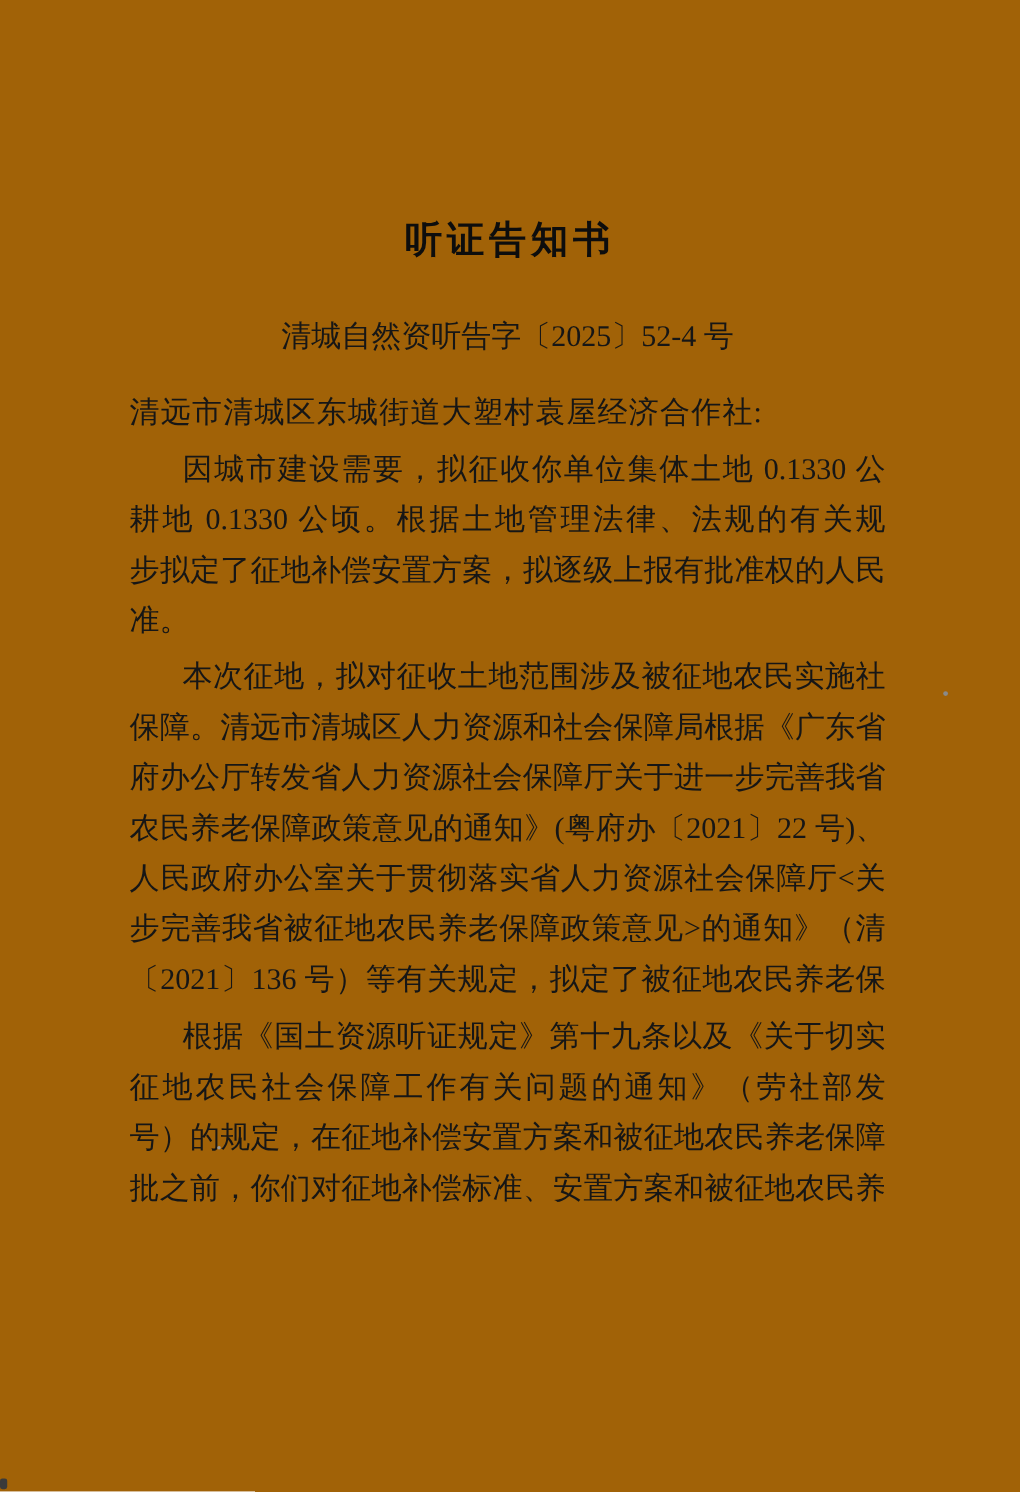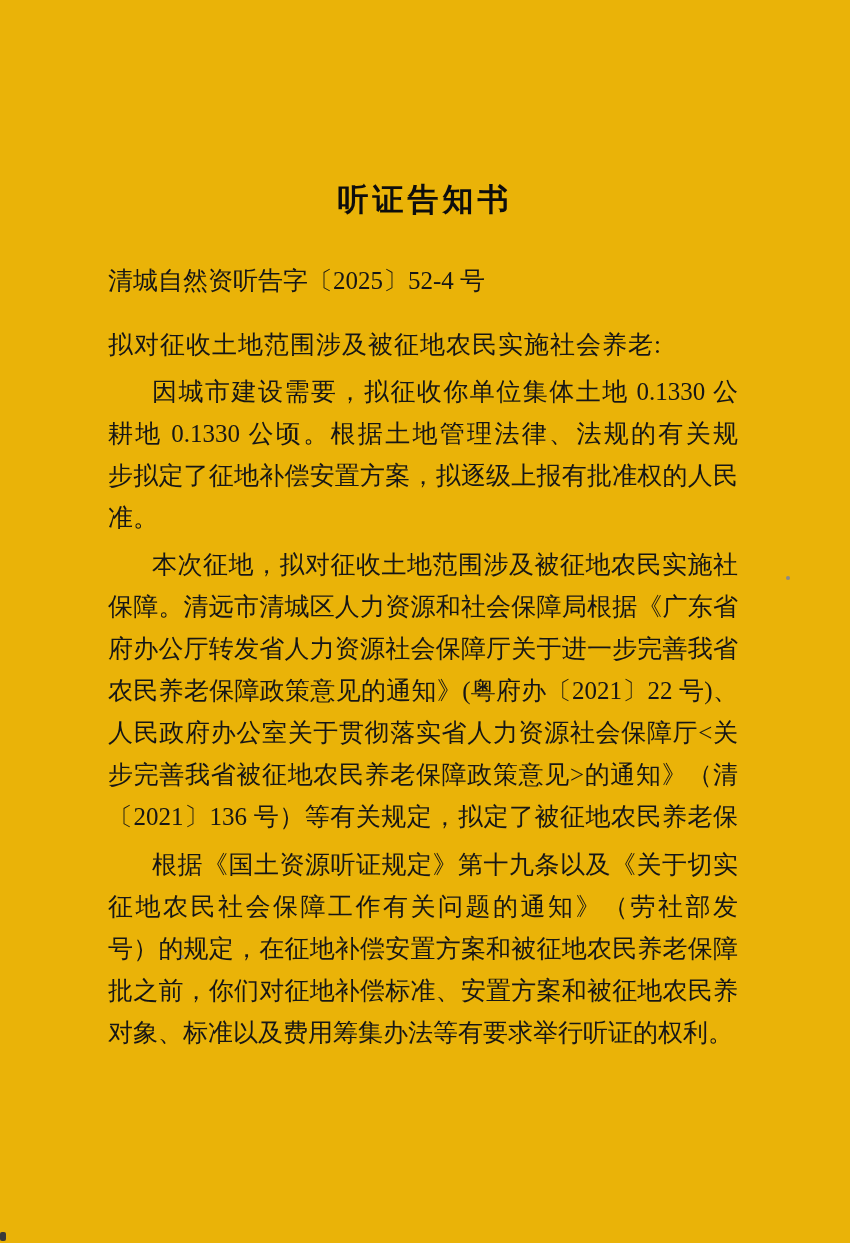--- a/index.html
+++ b/index.html
@@ -4,42 +4,42 @@
 <style>
   html, body {
     margin: 0;
     padding: 0;
     background: #ffffff;
   }
   .page {
     position: relative;
     width: 850px;
     height: 1243px;
-    background: #eab308;
+    background: #a16207;
     overflow: hidden;
     font-family: "Liberation Serif", "DejaVu Serif", serif;
     color: #161616;
   }
   .title {
     margin: 178px 0 0 0;
     text-align: center;
     font-family: "Liberation Sans", "DejaVu Sans", sans-serif;
     font-size: 31px;
     font-weight: 700;
     letter-spacing: 4px;
     line-height: 44px;
     color: #0d0d0d;
   }
   .content {
     width: 630px;
     margin-left: 108px;
   }
   .doc-number {
     margin-top: 38px;
-    text-align: left;
+    text-align: center;
     font-size: 25px;
     line-height: 42px;
     white-space: nowrap;
   }
   .addressee {
     margin-top: 22px;
     font-size: 25px;
     line-height: 42px;
     letter-spacing: 1px;
   }
@@ -95,21 +95,21 @@
 <body>
 
 <div class="page">
 
   <h1 class="title">听证告知书</h1>
 
   <div class="content">
 
     <div class="doc-number">清城自然资听告字〔2025〕52-4 号</div>
 
-    <div class="addressee">拟对征收土地范围涉及被征地农民实施社会养老:</div>
+    <div class="addressee">清远市清城区东城街道大塑村袁屋经济合作社:</div>
 
     <div class="para para-1">
       <div class="line full indent">因城市建设需要，拟征收你单位集体土地 0.1330 公顷，其中</div>
       <div class="line full">耕地 0.1330 公顷。根据土地管理法律、法规的有关规定，我局初</div>
       <div class="line full">步拟定了征地补偿安置方案，拟逐级上报有批准权的人民政府批</div>
       <div class="line last">准。</div>
     </div>
 
     <div class="para para-2">
       <div class="line full indent">本次征地，拟对征收土地范围涉及被征地农民实施社会养老</div>
@@ -119,21 +119,20 @@
       <div class="line full">人民政府办公室关于贯彻落实省人力资源社会保障厅&lt;关于进一</div>
       <div class="line full">步完善我省被征地农民养老保障政策意见&gt;的通知》（清府办函</div>
       <div class="line full">〔2021〕136 号）等有关规定，拟定了被征地农民养老保障方案，</div>
     </div>
 
     <div class="para para-3">
       <div class="line full indent">根据《国土资源听证规定》第十九条以及《关于切实做好被</div>
       <div class="line full">征地农民社会保障工作有关问题的通知》（劳社部发〔2007〕14</div>
       <div class="line full">号）的规定，在征地补偿安置方案和被征地农民养老保障方案报</div>
       <div class="line full">批之前，你们对征地补偿标准、安置方案和被征地农民养老保障</div>
-      <div class="line last">对象、标准以及费用筹集办法等有要求举行听证的权利。</div>
     </div>
 
   </div>
 
   <div class="speck speck-corner"></div>
   <div class="speck speck-right"></div>
   <div class="speck speck-mid"></div>
 
 </div>
 

